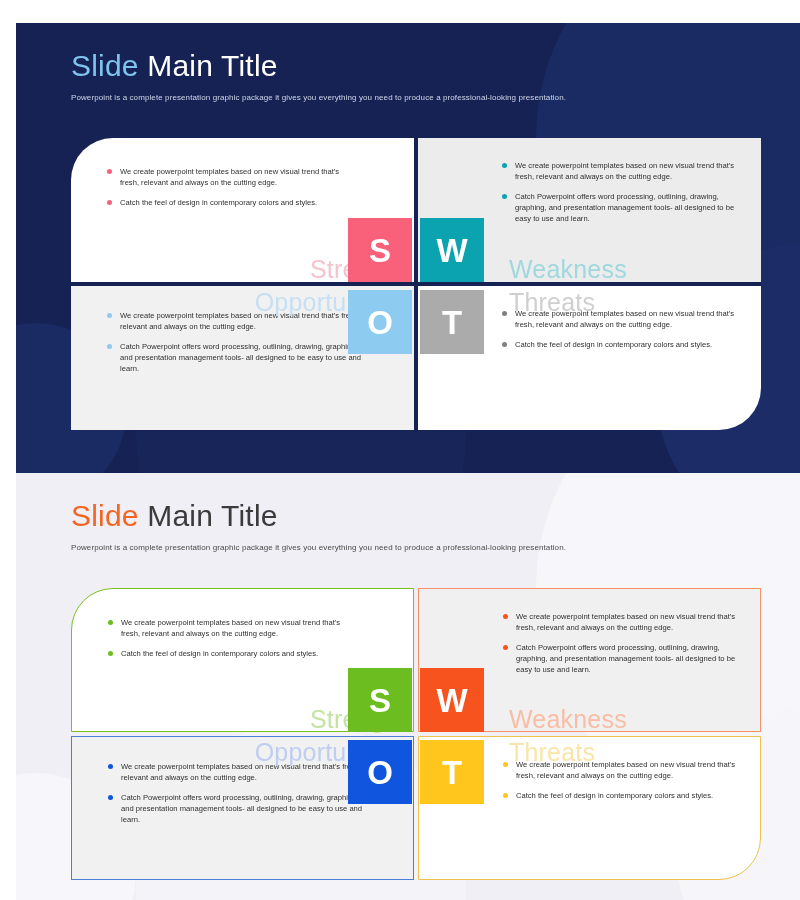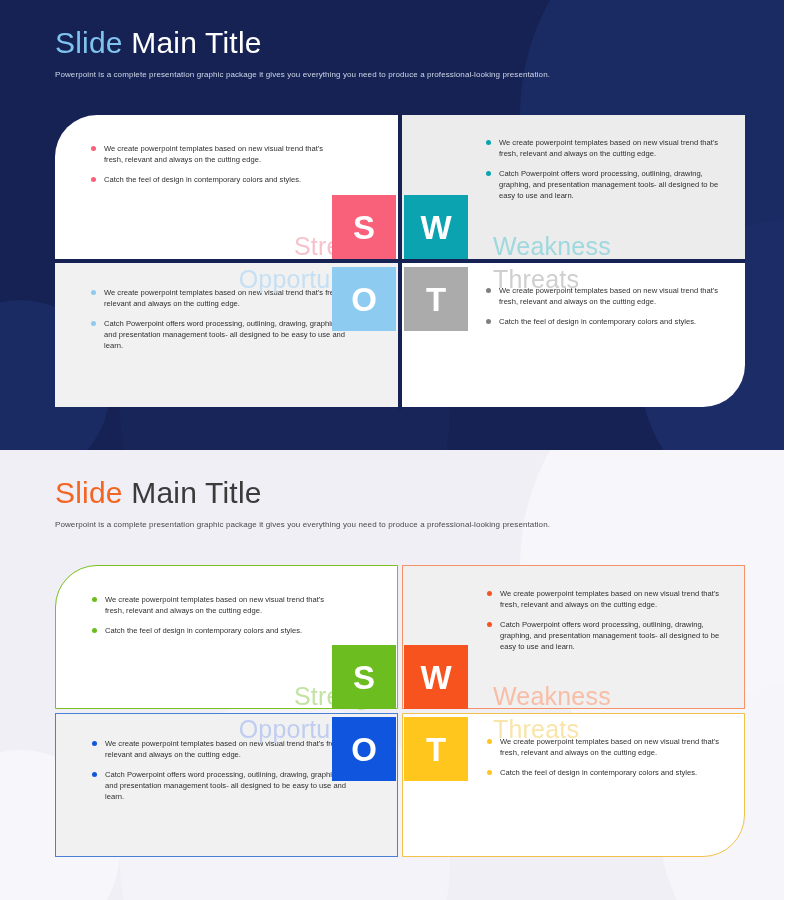--- a/index.html
+++ b/index.html
@@ -5,21 +5,21 @@
   * { box-sizing: border-box; margin: 0; padding: 0; }
   html, body {
     width: 800px; height: 900px;
     font-family: "Liberation Sans", "DejaVu Sans", sans-serif;
     background: #ffffff;
     overflow: hidden;
   }
   .page { position: relative; width: 800px; height: 900px; }
 
   
-  .slide { position: absolute; left: 0; width: 784px; overflow: hidden; }
+  .slide { position: absolute; left: 16px; width: 784px; overflow: hidden; margin-top: 23px; }
   .slide-dark  { top: 0;   height: 450px; background: #152253; }
   .slide-light { top: 450px; height: 450px; background: #f0eff5; }
 
   
   .bg-circle { position: absolute; border-radius: 50%; pointer-events: none; }
   .d-c1 { width: 470px; height: 470px; left: 520px;  top: -120px; background: #1a2a62; }
   .d-c2 { width: 300px; height: 300px; left: 640px;  top: 220px;  background: #1b2c66; }
   .d-c3 { width: 330px; height: 330px; left: 120px;  top: 250px;  background: #182558; }
   .d-c4 { width: 180px; height: 180px; left: -70px;  top: 300px;  background: #1a2a62; }
   .l-c1 { width: 470px; height: 470px; left: 520px;  top: -120px; background: #f7f6fa; }

